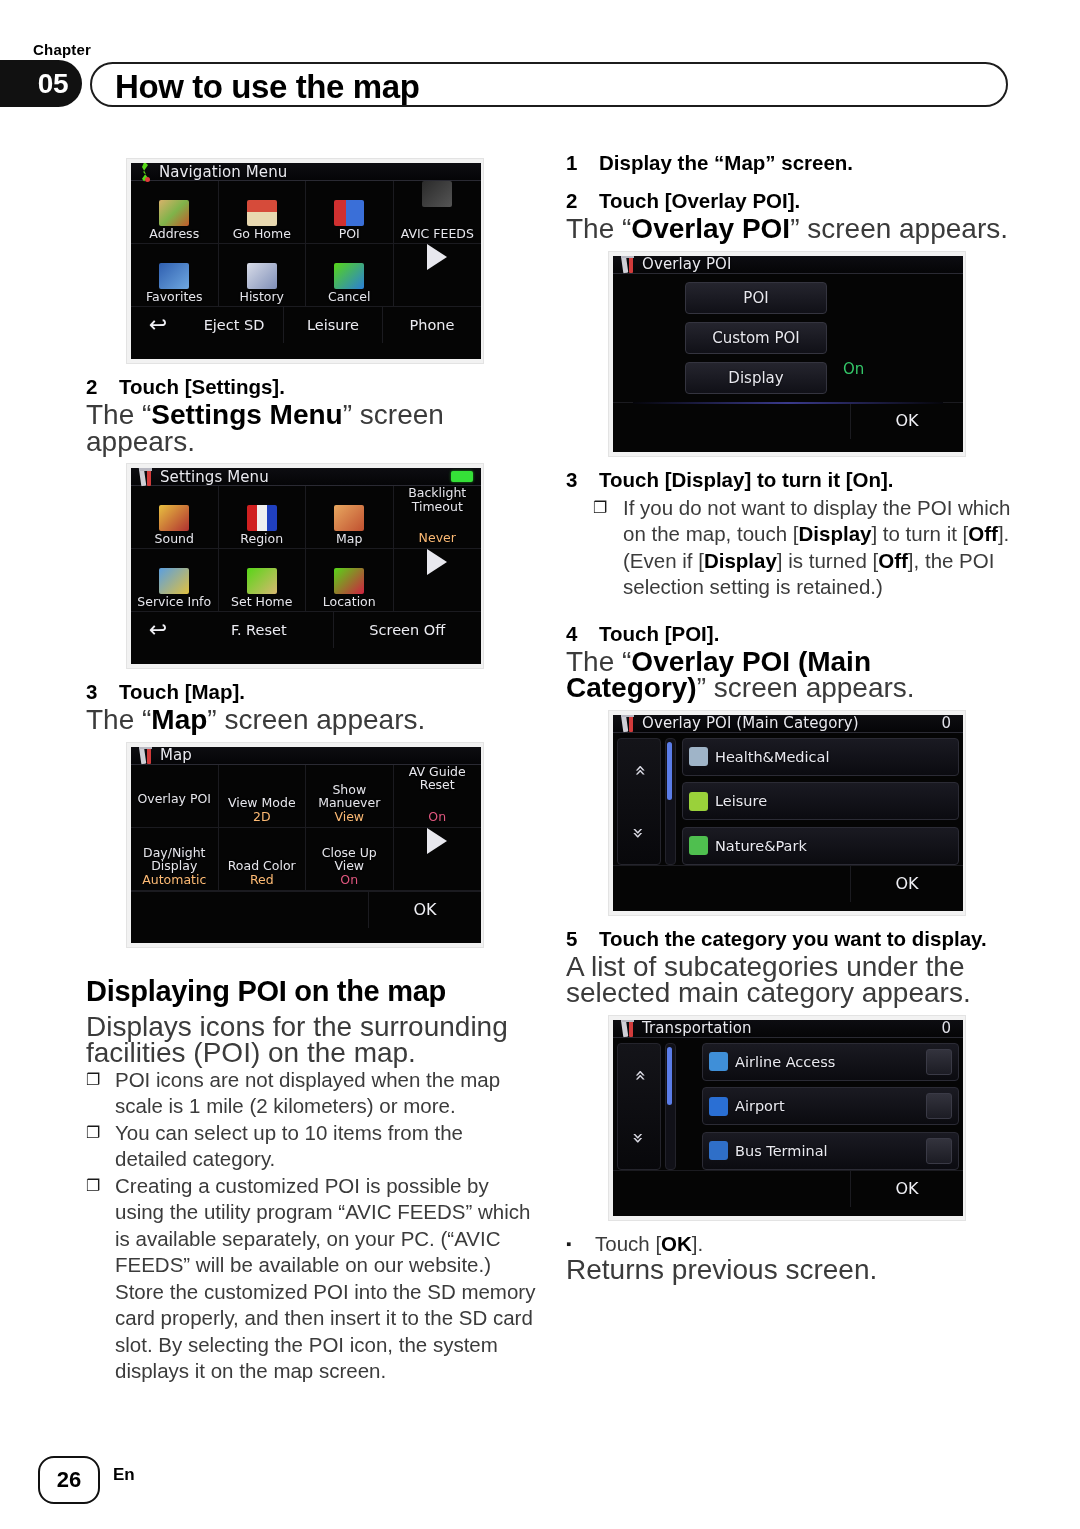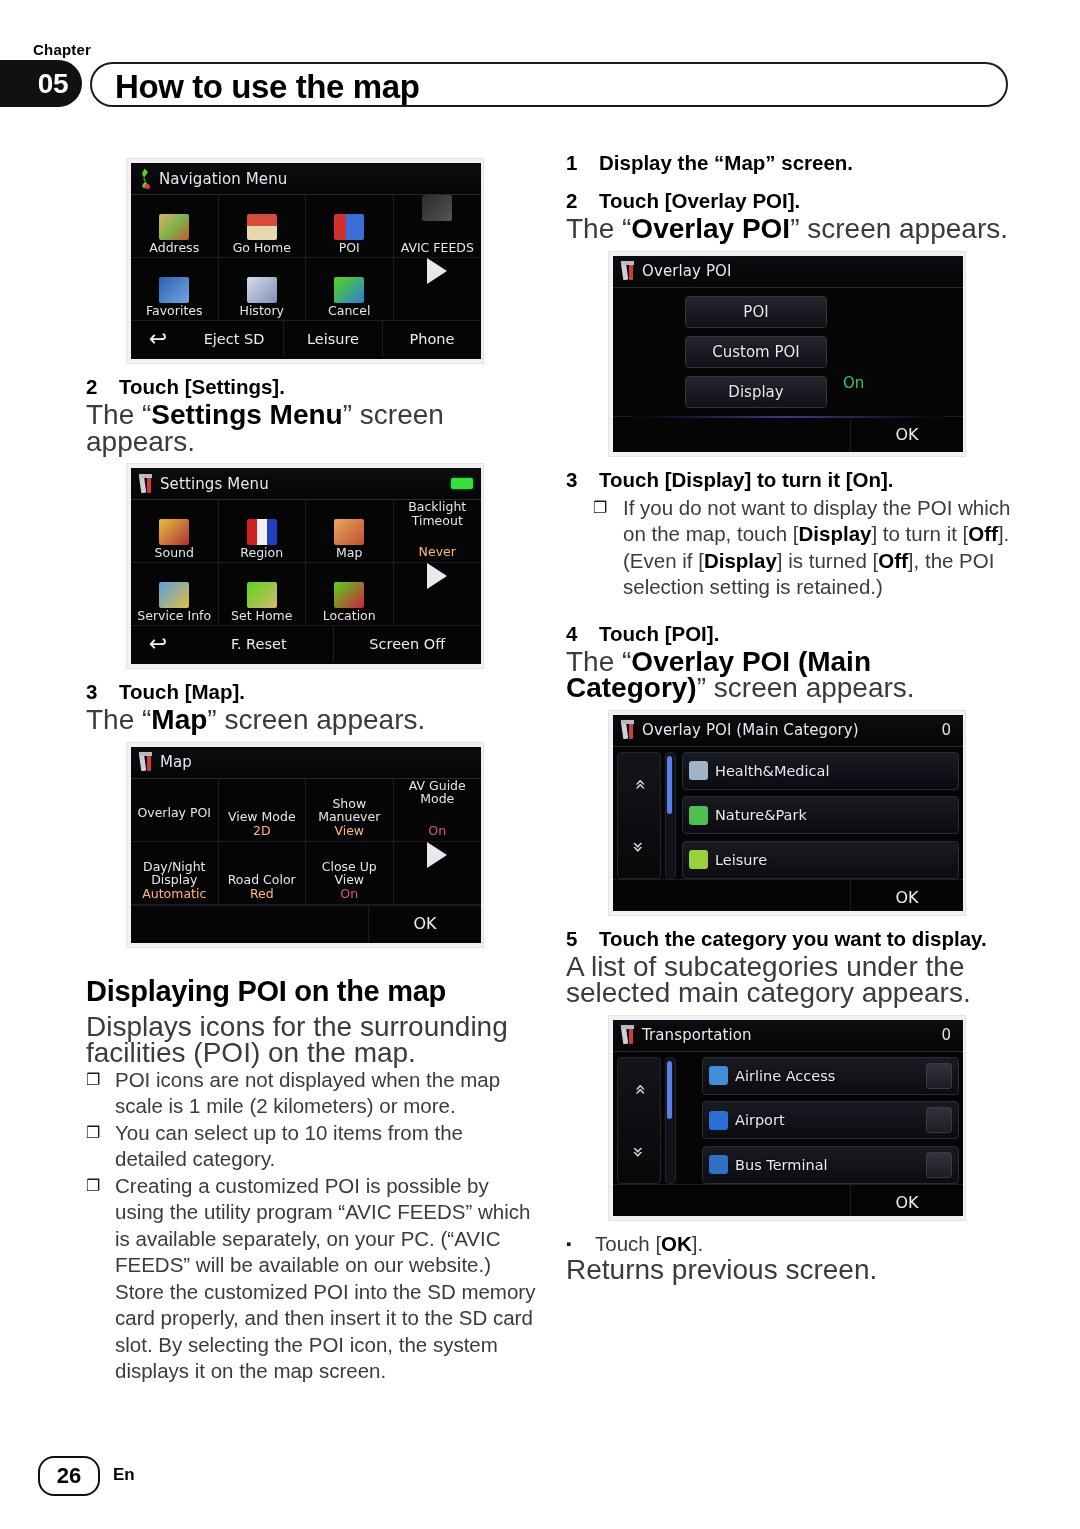--- a/index.html
+++ b/index.html
@@ -74,21 +74,21 @@
     width:358px;height:auto;background:#f2f2f2;padding:4px;
     box-sizing:border-box;border:1px solid #e3e3e3;
     margin:8px 0 10px 40px;
   }
   .dev.r{margin-left:42px;}
   .screen{
     background:#050505;position:relative;width:350px;height:196px;
     font-family:"DejaVu Sans", sans-serif;overflow:hidden;
   }
   .tbar{
-    height:32px;border-bottom:1px solid #2a2a33;
+    height:18px;border-bottom:1px solid #2a2a33;
     display:flex;align-items:center;padding:0 8px;box-sizing:border-box;
     background:linear-gradient(#0d0d11,#050507);
   }
   .tbar .ttl{
     color:#e9e9ef;font-size:15px;margin-left:6px;letter-spacing:.1px;
     text-shadow:0 0 2px #000;
   }
   .tbar .cnt{margin-left:auto;color:#e0e0e8;font-size:15px;padding-right:4px;}
   .batt{margin-left:auto;width:22px;height:11px;background:#35e038;border-radius:2px;
         box-shadow:0 0 3px #1f8f20;}
@@ -171,21 +171,21 @@
   .opval{position:absolute;left:230px;color:#35c96a;font-size:15px;}
   .okbar{
     display:flex;height:36px;align-items:center;border-top:1px solid #1b1b20;
   }
   .okbar .spacer{flex:1;border-right:1px solid #1b1b20;height:36px;}
   .okbar .okb{width:112px;text-align:center;color:#f0f0f5;font-size:16px;line-height:36px;}
   .sepline{height:2px;background:linear-gradient(90deg,#05050a,#3a3a8c,#05050a);margin:0 20px;}
 
   
   .pgnum{
-    position:absolute;left:38px;top:1456px;width:62px;height:40px;
+    position:absolute;left:38px;top:1456px;width:62px;height:48px;
     border:2.5px solid #111;border-radius:16px;box-sizing:border-box;
     display:flex;align-items:center;justify-content:center;
     font-size:22px;font-weight:bold;color:#000;
   }
   .pglang{position:absolute;left:113px;top:1465px;font-size:17px;font-weight:bold;color:#000;}
 </style>
 </head>
 <body>
 
 <div class="chapter-word">Chapter</div>
@@ -328,21 +328,21 @@
         </div>
         <div class="cell">
           <div class="lb">View Mode</div>
           <div class="vl v-yellow">2D</div>
         </div>
         <div class="cell">
           <div class="lb">Show Manuever</div>
           <div class="vl v-yellow">View</div>
         </div>
         <div class="cell">
-          <div class="lb">AV Guide Mode</div>
+          <div class="lb">AV Guide Reset</div>
           <div class="vl v-pink">On</div>
         </div>
         <div class="cell">
           <div class="lb">Day/Night Display</div>
           <div class="vl v-yellow">Automatic</div>
         </div>
         <div class="cell">
           <div class="lb">Road Color</div>
           <div class="vl v-yellow">Red</div>
         </div>
@@ -450,26 +450,26 @@
         </div>
         <div class="sbar">
             <i></i>
           </div>
         <div class="rows">
           <div class="row">
             <span class="ri" style="background:#9fb4c8;"></span>
             <span class="rl">Health&amp;Medical</span>
           </div>
           <div class="row">
+            <span class="ri" style="background:#9ad13a;"></span>
+            <span class="rl">Leisure</span>
+          </div>
+          <div class="row">
             <span class="ri" style="background:#4fbf4f;"></span>
             <span class="rl">Nature&amp;Park</span>
-          </div>
-          <div class="row">
-            <span class="ri" style="background:#9ad13a;"></span>
-            <span class="rl">Leisure</span>
           </div>
         </div>
       </div>
       <div class="okbar">
         <div class="spacer"></div>
         <div class="okb">OK</div>
       </div>
     </div>
   </div>
 

